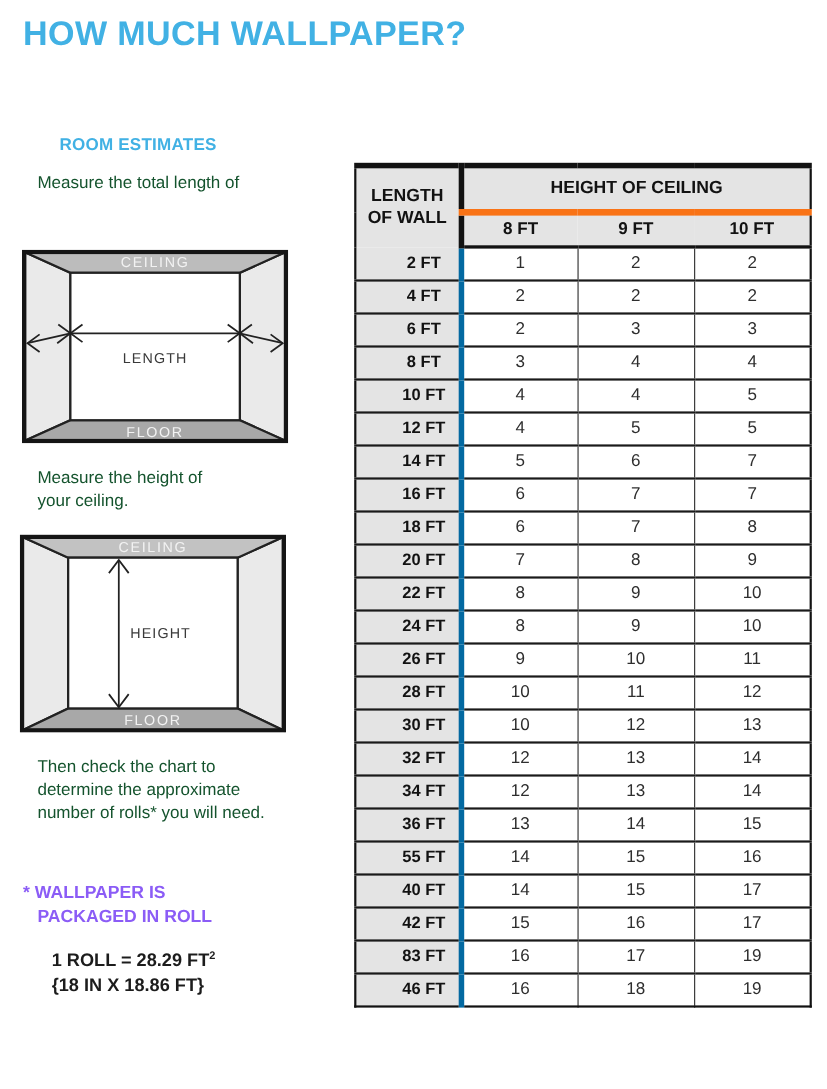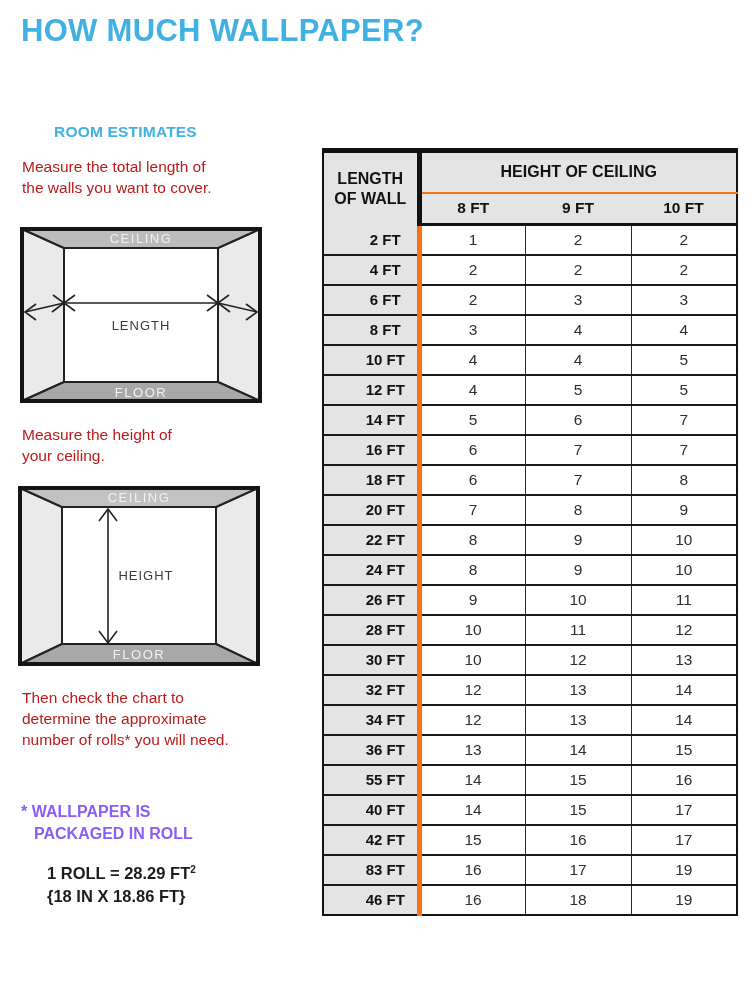--- a/index.html
+++ b/index.html
@@ -28,23 +28,23 @@
     letter-spacing: 0.2px;
   }
   #room-estimates-heading { left: 21px; top: 123px; margin-left: 33px; }
   #rolls-table-heading {
     left: 322px; top: 123px;
     width: 423px;
     text-align: center;
   }
   .instruction {
     position: absolute;
-    left: 22px;
+    left: 34px;
     font-size: 15.5px;
-    color: #b91c1c;
+    color: #14532d;
     line-height: 21px;
   }
   #instruction-length { top: 156px; }
   #instruction-height { top: 424px; }
   #instruction-chart  { top: 687px; }
   .diagram { position: absolute; }
   #room-length-diagram { left: 20px; top: 227px; }
   #room-height-diagram { left: 18px; top: 486px; }
   .diagram svg text {
     font-family: "Liberation Sans", sans-serif;
@@ -89,39 +89,39 @@
     background: #E4E4E4;
     border-right: 5px solid #121212;
     font-size: 16px;
     font-weight: bold;
     color: #121212;
     line-height: 20px;
   }
   th.group-header {
     background: #E4E4E4;
     height: 42px;
-    border-bottom: 2px solid #f97316;
+    border-bottom: 6px solid #f97316;
     font-size: 16px;
     font-weight: bold;
     color: #121212;
   }
   th.sub-header {
     width: 106px;
     background: #E4E4E4;
     height: 32px;
     border-bottom: 3px solid #121212;
     font-size: 15.5px;
     font-weight: bold;
     color: #121212;
   }
   tbody td { height: 30px; }
   tbody tr + tr td { border-top: 2px solid #1a1a1a; }
   tbody td.lbl {
     background: #E4E4E4;
-    border-right: 5px solid #f97316;
+    border-right: 5px solid #0369a1;
     font-size: 15px;
     font-weight: bold;
     color: #121212;
     padding-left: 30px;
   }
   tbody td.val {
     background: #ffffff;
     font-size: 15.5px;
     font-weight: normal;
     color: #2e2e2e;
@@ -132,21 +132,20 @@
 <body>
 
 <div class="page">
 
   <h1 class="page-title">HOW MUCH WALLPAPER?</h1>
 
   <h2 class="section-heading" id="room-estimates-heading">ROOM ESTIMATES</h2>
 
   <p class="instruction" id="instruction-length">
     <span>Measure the total length of</span><br>
-    <span>the walls you want to cover.</span>
   </p>
 
   <div class="diagram" id="room-length-diagram">
     <svg width="242" height="176" viewBox="0 0 242 176">
       <polygon points="2,2 44,21 44,155 2,174" fill="#EAEAEA" stroke="#222" stroke-width="2"></polygon>
       <polygon points="240,2 198,21 198,155 240,174" fill="#EAEAEA" stroke="#222" stroke-width="2"></polygon>
       <polygon points="2,2 240,2 198,21 44,21" fill="#BCBCBC" stroke="#222" stroke-width="2"></polygon>
       <polygon points="2,174 240,174 198,155 44,155" fill="#A8A8A8" stroke="#222" stroke-width="2"></polygon>
       <rect x="44" y="21" width="154" height="134" fill="#ffffff" stroke="#222" stroke-width="2"></rect>
       <rect x="2" y="2" width="238" height="172" fill="none" stroke="#151515" stroke-width="4"></rect>

